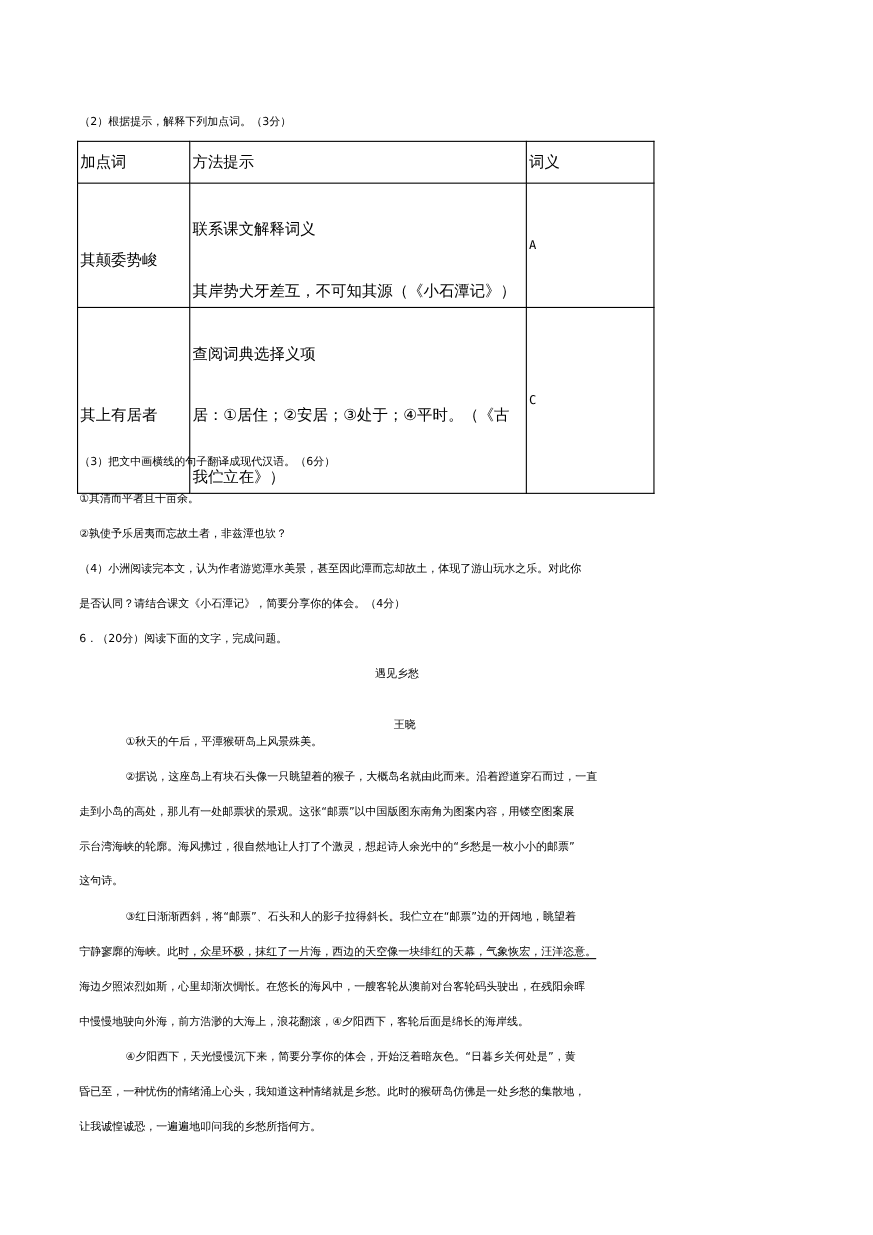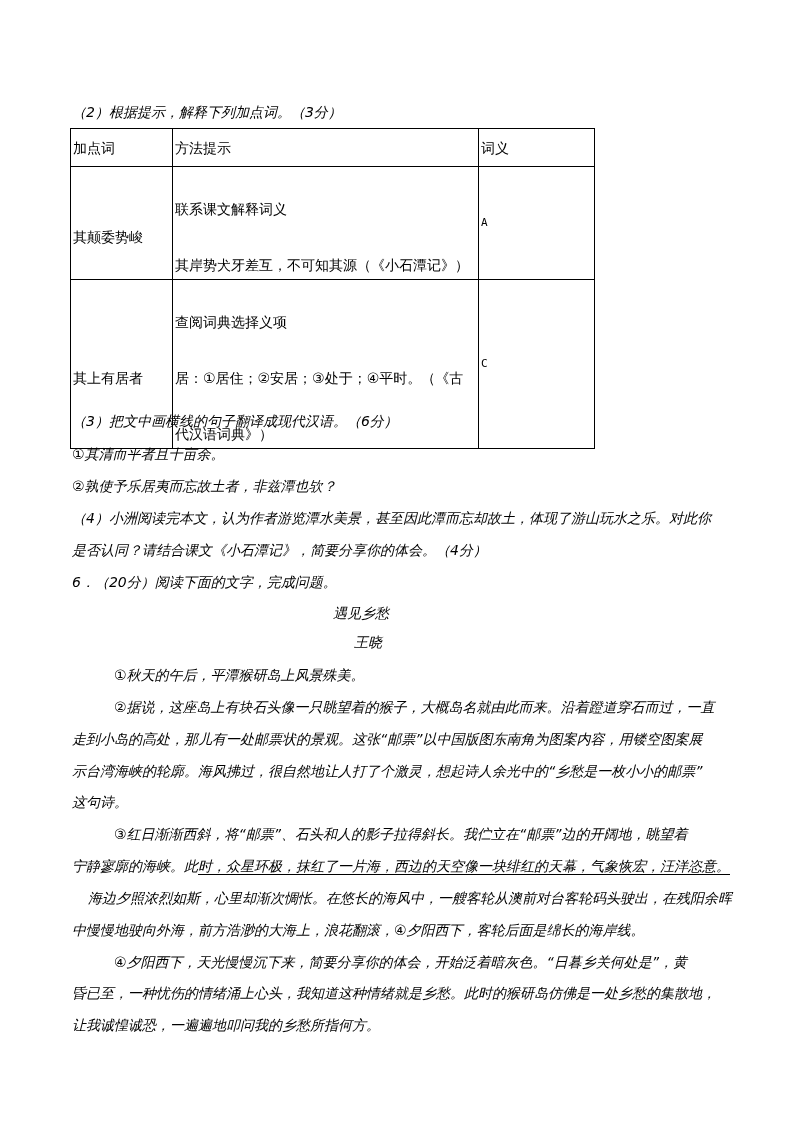--- a/index.html
+++ b/index.html
@@ -1,21 +1,21 @@
 <!DOCTYPE html>
 <html><head>
   <meta charset="utf-8">
   <style>
     html, body { margin: 0; padding: 0; background: #ffffff; }
     body {
       width: 794px; height: 1123px; position: relative; overflow: hidden;
       font-family: "DejaVu Sans", "Liberation Sans", sans-serif;
       color: #000000; font-size: 14px;
     }
-    .line { position: absolute; white-space: nowrap; font-size: 14px; line-height: 16px; font-style: italic; }
+    .line { position: absolute; white-space: nowrap; font-size: 10px; line-height: 16px; }
     .q-table {
       position: absolute; left: 70px; top: 128px;
       border-collapse: collapse; table-layout: fixed;
       width: 524px;
     }
     .q-table td {
       border: 1px solid #000000; padding: 0 2px; vertical-align: middle;
       font-size: 14px; line-height: 28px;
     }
     .q-table td.ans { font-family: "DejaVu Sans Mono", "Liberation Mono", monospace; font-size: 11px; }
@@ -50,47 +50,47 @@
     </td>
     <td class="ans">A</td>
   </tr>
   <tr style="height:99px;">
     <td>
       <span class="cell-line">其上有居者</span>
     </td>
     <td>
       <span class="cell-line">查阅词典选择义项</span>
       <span class="cell-line">居：①居住；②安居；③处于；④平时。（《古</span>
-      <span class="cell-line">代汉语词典》）</span>
+      <span class="cell-line">我伫立在》）</span>
     </td>
     <td class="ans">C</td>
   </tr>
 </tbody>
   </table>
 
 <div class="line" style="left:72px; top:413px;">（3）把文中画横线的句子翻译成现代汉语。（6分）</div>
 <div class="line" style="left:72px; top:446px;">①其清而平者且十亩余。</div>
 <div class="line" style="left:72px; top:478px;">②孰使予乐居夷而忘故土者，非兹潭也欤？</div>
 
 <div class="line" style="left:72px; top:510px;">（4）小洲阅读完本文，认为作者游览潭水美景，甚至因此潭而忘却故土，体现了游山玩水之乐。对此你</div>
 <div class="line" style="left:72px; top:542px;">是否认同？请结合课文《小石潭记》，简要分享你的体会。（4分）</div>
 
 <div class="line" style="left:72px; top:574px;">6．（20分）阅读下面的文字，完成问题。</div>
 <div class="line center" style="left:0; width:722px; top:605px; padding-left:0;">遇见乡愁</div>
-<div class="line center" style="left:0; width:736px; top:634px;">王晓</div>
+<div class="line center" style="left:0; width:736px; top:652px;">王晓</div>
 
 <div class="line" style="left:114px; top:667px;">①秋天的午后，平潭猴研岛上风景殊美。</div>
 
 <div class="line" style="left:114px; top:699px;">②据说，这座岛上有块石头像一只眺望着的猴子，大概岛名就由此而来。沿着蹬道穿石而过，一直</div>
 <div class="line" style="left:72px; top:731px;">走到小岛的高处，那儿有一处邮票状的景观。这张“邮票”以中国版图东南角为图案内容，用镂空图案展</div>
 <div class="line" style="left:72px; top:763px;">示台湾海峡的轮廓。海风拂过，很自然地让人打了个激灵，想起诗人余光中的“乡愁是一枚小小的邮票”</div>
 <div class="line" style="left:72px; top:794px;">这句诗。</div>
 
 <div class="line" style="left:114px; top:826px;">③红日渐渐西斜，将“邮票”、石头和人的影子拉得斜长。我伫立在“邮票”边的开阔地，眺望着</div>
 <div class="line" style="left:72px; top:858px;">
   <span>宁静寥廓的海峡。此</span><span class="u">时，众星环极，抹红了一片海，西边的天空像一块绯红的天幕，气象恢宏，汪洋恣意。</span>
 </div>
-<div class="line" style="left:88px; top:890px;text-align:center;">海边夕照浓烈如斯，心里却渐次惆怅。在悠长的海风中，一艘客轮从澳前对台客轮码头驶出，在残阳余晖</div>
+<div class="line" style="left:72px; top:890px;text-align:center;">海边夕照浓烈如斯，心里却渐次惆怅。在悠长的海风中，一艘客轮从澳前对台客轮码头驶出，在残阳余晖</div>
 <div class="line" style="left:72px; top:922px;">中慢慢地驶向外海，前方浩渺的大海上，浪花翻滚，④夕阳西下，客轮后面是绵长的海岸线。</div>
 
 <div class="line" style="left:114px; top:954px;">④夕阳西下，天光慢慢沉下来，简要分享你的体会，开始泛着暗灰色。“日暮乡关何处是”，黄</div>
 <div class="line" style="left:72px; top:985px;">昏已至，一种忧伤的情绪涌上心头，我知道这种情绪就是乡愁。此时的猴研岛仿佛是一处乡愁的集散地，</div>
 <div class="line" style="left:72px; top:1017px;">让我诚惶诚恐，一遍遍地叩问我的乡愁所指何方。</div>
 
 </body></html>

